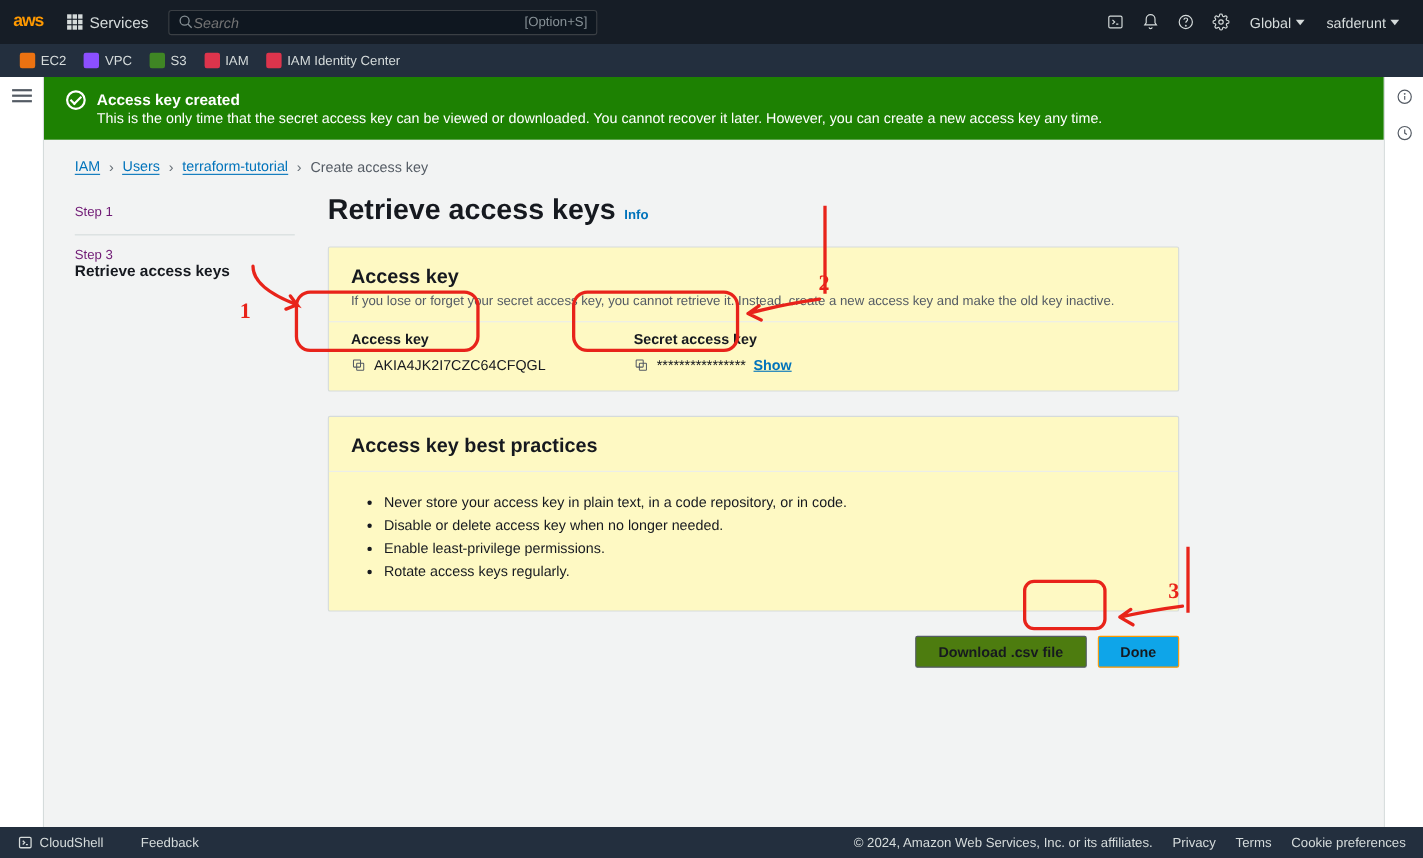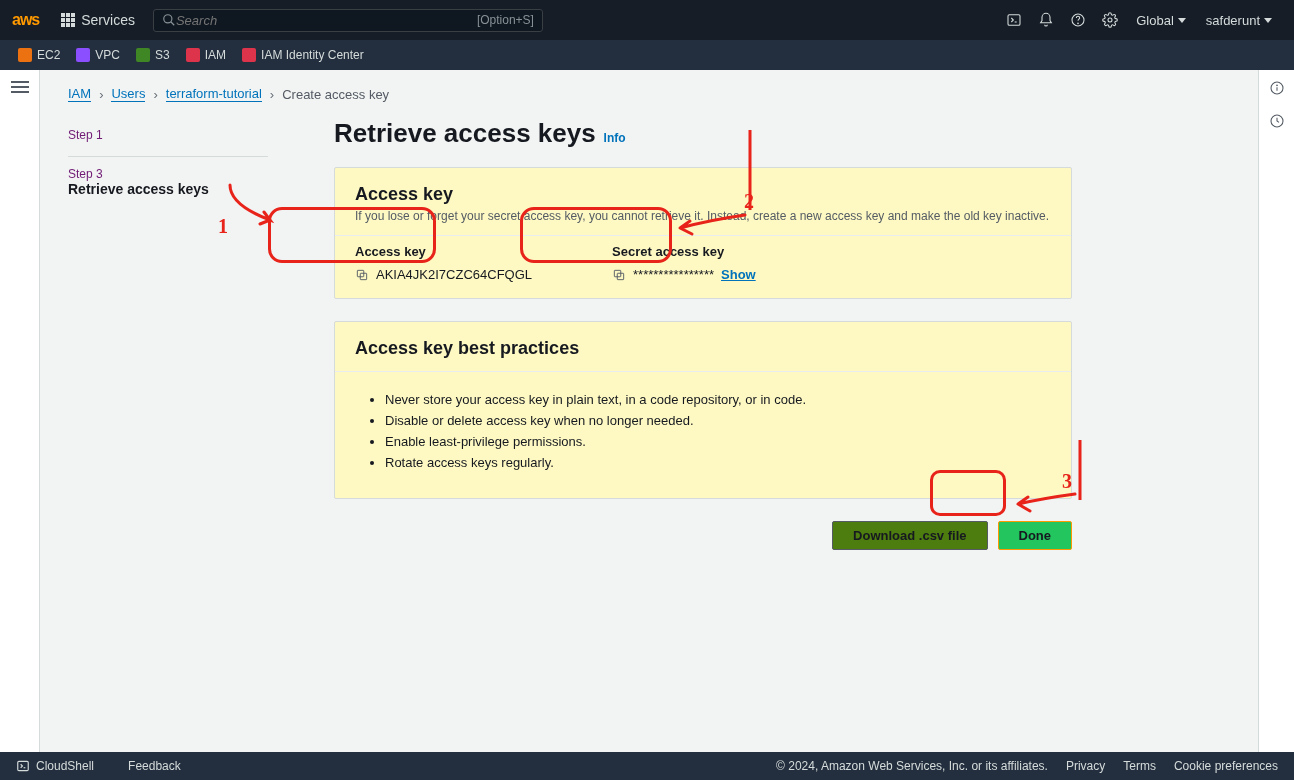--- a/index.html
+++ b/index.html
@@ -57,21 +57,21 @@
 .steps { width: 200px; flex-shrink: 0; }
 .step { border-bottom: 1px solid #d5dbdb; padding: 10px 0 14px; }
 .step:last-child { border-bottom: none; }
 .step-num { font-size: 12px; color: #701a75; }
 .step-optional { font-style: italic; }
 .step-link { color: #687078; font-size: 14px; cursor: pointer; }
 .step.past .step-link { text-decoration: underline; text-decoration-color: #aab7b8; }
 .step.active .step-link { color: #16191f; font-weight: bold; }
 
 
-.main-col { flex: 1; margin-left: 36px; }
+.main-col { flex: 1; }
 h1 { font-size: 26px; font-weight: 700; margin-bottom: 18px; display: inline-block; }
 .info-link { color: #0073bb; font-size: 12px; font-weight: bold; margin-left: 4px; }
 
 .panel { background: #fef9c3; border: 1px solid #d5dbdb; border-radius: 2px; margin-bottom: 22px; }
 .panel-header { padding: 16px 20px 12px; border-bottom: 1px solid #eaeded; }
 .panel-header h2 { font-size: 18px; font-weight: 700; }
 .panel-header p { font-size: 12px; color: #545b64; margin-top: 4px; }
 .panel-body { padding: 8px 20px 16px; }
 
 .key-row { display: flex; gap: 80px; }
@@ -83,21 +83,21 @@
 .show-link { color: #0073bb; text-decoration: underline; cursor: pointer; font-weight: 600; }
 
 .bp-list { list-style: disc; padding-left: 30px; margin: 12px 0; }
 .bp-list li { font-size: 13px; margin: 6px 0; color: #16191f; }
 .bp-foot { font-size: 13px; }
 .bp-foot a { color: #0073bb; text-decoration: none; }
 
 .actions { display: flex; justify-content: flex-end; gap: 10px; }
 .btn { padding: 6px 20px; font-size: 13px; font-weight: bold; border-radius: 2px; cursor: pointer; }
 .btn-secondary { background: #4d7c0f; border: 1px solid #545b64; color: #16191f; }
-.btn-primary { background: #22c55e; border: 1px solid #ff9900; color: #16191f; }
+.btn-primary { background: #0ea5e9; border: 1px solid #ff9900; color: #16191f; }
 
 
 .footer { position: fixed; bottom: 0; left: 0; right: 0; background: #232f3e; color: #d5dbdb; height: 28px; display: flex; align-items: center; padding: 0 16px; font-size: 12px; }
 .footer-left { display: flex; align-items: center; gap: 34px; }
 .footer-item { display: flex; align-items: center; gap: 6px; cursor: pointer; }
 .footer-spacer { flex: 1; }
 .footer-right { display: flex; align-items: center; gap: 18px; }
 .footer-right a { color: #d5dbdb; text-decoration: none; }
 
 
@@ -196,20 +196,27 @@
 <div class="page">
   <div class="left-rail">
     <div class="hamburger">
         <div></div>
         <div></div>
         <div></div>
       </div>
   </div>
 
   <div class="content">
+    <div class="banner">
+      <span class="banner-check"></span>
+      <div>
+        <div class="banner-title">Access key created</div>
+        <div class="banner-sub">This is the only time that the secret access key can be viewed or downloaded. You cannot recover it later. However, you can create a new access key any time.</div>
+      </div>
+    </div>
 
     <div class="body-wrap" style="position:relative;">
 
       <div class="breadcrumbs" id="breadcrumbs">
           <a href="#">IAM</a>
           <span class="sep">›</span>
           <a href="#">Users</a>
           <span class="sep">›</span>
           <a href="#">terraform-tutorial</a>
           <span class="sep">›</span>

